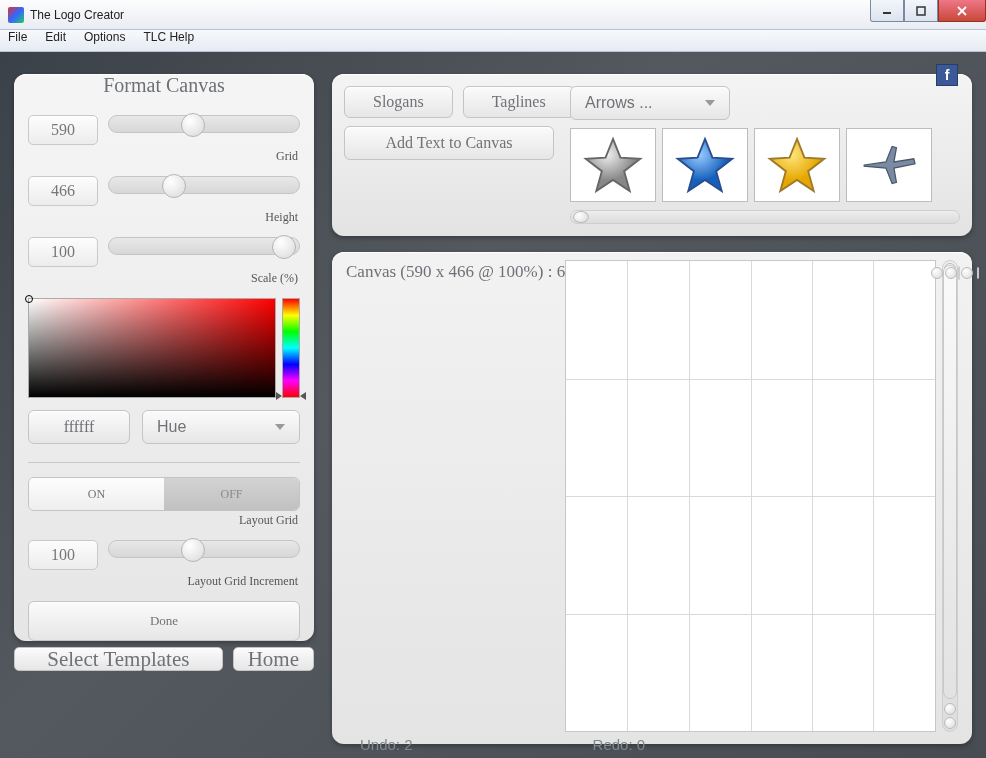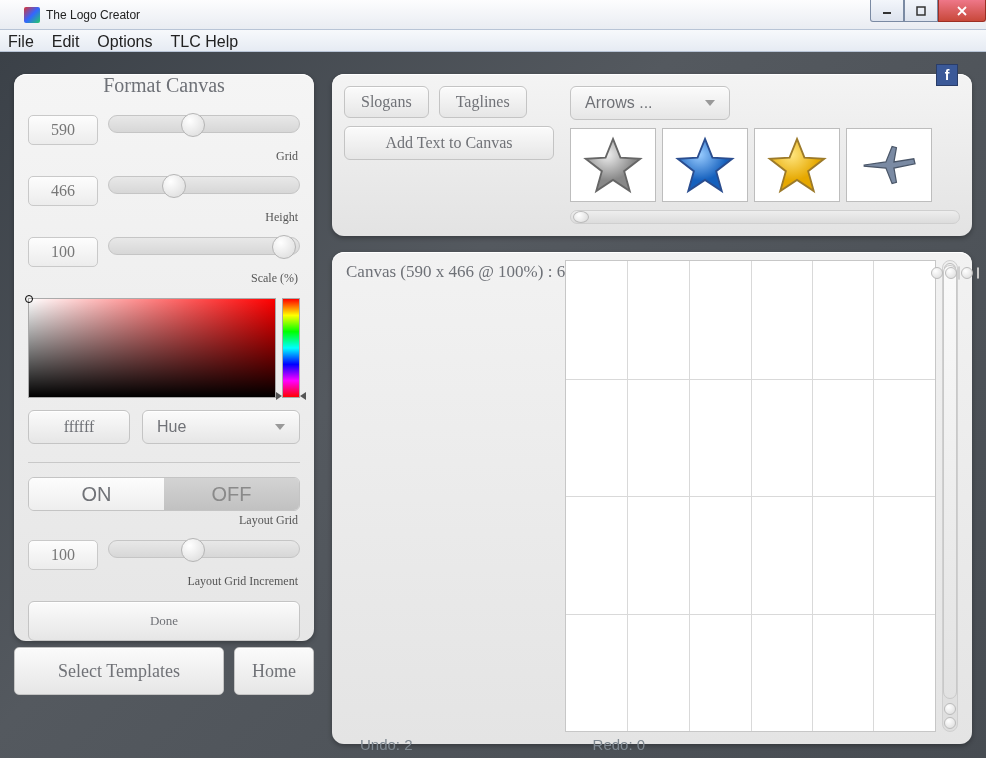--- a/index.html
+++ b/index.html
@@ -1,26 +1,26 @@
 <!DOCTYPE html>
 <html><head>
 <meta charset="utf-8">
 <style>
 * { box-sizing: border-box; margin: 0; padding: 0; font-family: "Segoe UI", Arial, sans-serif; }
 body { background: #fff; width: 986px; height: 758px; overflow: hidden; }
 
 
-.titlebar { height: 30px; background: linear-gradient(#fdfdfe,#e9ecf2); border-bottom: 1px solid #b8c4d6; display: flex; align-items: center; padding-left: 24px; position: relative; }
+.titlebar { height: 30px; background: linear-gradient(#fdfdfe,#e9ecf2); border-bottom: 1px solid #b8c4d6; display: flex; align-items: center; padding-left: 8px; position: relative; }
 .titlebar .title { font-size: 12px; color: #222; margin-left: 6px; }
 .app-icon { width: 16px; height: 16px; background: linear-gradient(135deg,#d33,#36f,#2c6); border-radius: 2px; }
 .win-buttons { position: absolute; right: 0; top: 0; display: flex; }
 .win-btn { width: 34px; height: 22px; border: 1px solid #7a8aa3; border-top: none; display: flex; align-items: center; justify-content: center; font-size: 12px; background: linear-gradient(#f3f6fb,#dde3ee); }
 .win-btn.min { border-radius: 0 0 0 3px; }
 .win-btn.close { width: 48px; background: linear-gradient(#e78,#c8483a); color:#fff; border-radius: 0 0 3px 0; border-color:#9c2f24;}
-.menubar { height: 22px; background: linear-gradient(#f7f9fc,#e6ebf3); border-bottom: 1px solid #b8c4d6; display: flex; align-items: flex-end; font-size: 16px; color: #222; padding-left: 8px; gap: 18px; }
+.menubar { height: 22px; background: linear-gradient(#f7f9fc,#e6ebf3); border-bottom: 1px solid #b8c4d6; display: flex; align-items: flex-start; font-size: 12px; color: #222; padding-left: 8px; gap: 18px; }
 
 
 .app { position: relative; height: 706px; background: linear-gradient(135deg,#3b4148 0%, #54595f 40%, #474c52 100%); padding: 14px; }
 .fb-icon { position: absolute; right: 28px; top: 12px; width: 22px; height: 22px; background:#3b5998; border:1px solid #2a3d68; display:flex; align-items:center; justify-content:center; color:#fff; font-weight:bold; font-size:14px; font-family: Arial; }
 .columns { display:flex; gap:18px; height: 100%; }
 
 
 .left-col { width: 300px; display:flex; flex-direction:column; gap:6px; margin-top: 8px; }
 .panel { background: linear-gradient(#f5f5f5,#e6e6e6); border-radius: 12px; padding: 0 14px; box-shadow: inset 0 1px 0 #fff, 0 2px 5px rgba(0,0,0,.3); position:relative; }
 .panel h2 { font-family: Georgia, serif; font-weight: normal; font-size: 20px; color:#6e7177; text-align:center; margin-bottom: 18px; }
@@ -34,34 +34,34 @@
 .sv-picker .cursor{ position:absolute; left:-4px; top:-4px; width:8px;height:8px; border:1px solid #000; border-radius:50%; background:transparent;}
 .hue-bar { width:18px; height:100px; background: linear-gradient(#f00,#ff0,#0f0,#0ff,#00f,#f0f,#f00); border:1px solid #aaa; position:relative;}
 .hue-bar .tri-l{position:absolute; left:-7px; bottom:-3px; width:0;height:0;border-top:4px solid transparent;border-bottom:4px solid transparent;border-left:6px solid #555;}
 .hue-bar .tri-r{position:absolute; right:-7px; bottom:-3px; width:0;height:0;border-top:4px solid transparent;border-bottom:4px solid transparent;border-right:6px solid #555;}
 .hex-row{display:flex; gap:12px; margin-top:12px;}
 .btn, .dropdown { height:34px; background: linear-gradient(#fbfbfb,#e6e6e6); border:1px solid #c4c4c4; border-radius:6px; display:flex; align-items:center; justify-content:center; font-size:16px; color:#707277; font-family: Georgia, serif; padding: 0 14px; box-shadow: inset 0 1px 0 #fff; }
 .dropdown { justify-content: space-between; }
 .chev { width:0;height:0;border-left:5px solid transparent;border-right:5px solid transparent;border-top:6px solid #999; margin-left:8px;}
 .sep { height:1px; background:#c8c8c8; margin: 18px 0 14px; }
 .toggle { display:flex; border:1px solid #c4c4c4; border-radius:6px; overflow:hidden; height:34px; }
-.toggle > div { flex:1; display:flex; align-items:center; justify-content:center; font-family: Liberation Sans, sans-serif; font-size:20px; }
+.toggle > div { flex:1; display:flex; align-items:center; justify-content:center; font-family: Liberation Serif, serif; font-size:12px; }
 .toggle .on { background: linear-gradient(#fdfdfd,#eee); color:#707277; }
 .toggle .off{ background: linear-gradient(#d3d3d3,#c1c1c1); color:#8a8a8a; }
 .done-btn { width:100%; height:40px; font-size:13px; }
 .bottom-buttons { display:flex; gap:10px; }
-.bottom-buttons .btn { flex:1; height:48px; font-size:18px; border-radius:5px; }
+.bottom-buttons .btn { flex:1; height:24px; font-size:21px; border-radius:5px; }
 .bottom-buttons .btn.home{ flex:0 0 80px; }
 
 
 .right-col { flex:1; display:flex; flex-direction:column; margin-top: 8px; }
 .top-panel { background: linear-gradient(#f4f4f4,#e3e3e3); border-radius:12px; padding:12px; box-shadow: inset 0 1px 0 #fff, 0 2px 5px rgba(0,0,0,.3); display:flex; gap:16px; }
 .text-col { width:210px; display:flex; flex-direction:column; gap:8px; }
 .tab-row { display:flex; gap:10px; }
-.tab-btn { height:32px; padding: 0 16px; font-size:16px; }
+.tab-btn { height:32px; padding: 0 28px; font-size:16px; }
 .text-input { height:54px; background:#fff; border:1px solid #c2c2c2; border-radius:4px; padding:6px 8px; font-family: Impact, "Arial Black", sans-serif; font-size:15px; color:#111; }
 .add-text-btn { height:34px; font-size:16px; }
 .assets-col { flex:1; display:flex; flex-direction:column; gap:8px; }
 .assets-dd { width:160px; }
 .asset-strip { display:flex; gap:6px; overflow:hidden; }
 .asset { width:86px; height:74px; background:#fff; border:1px solid #bdbdbd; display:flex; align-items:center; justify-content:center; flex-shrink:0;}
 .mini-scroll { height:14px; background:linear-gradient(#eee,#dcdcdc); border-radius:7px; position:relative; border:1px solid #cfcfcf;}
 .mini-scroll .thumb{position:absolute; left:2px; top:0; width:16px; height:12px; background:radial-gradient(circle at 35% 30%,#fff,#d9d9d9); border-radius:50%; border:1px solid #bbb;}
 
 .canvas-wrap { flex:1; background: linear-gradient(#f2f2f2,#e4e4e4); border-radius:12px; margin-top:16px; padding: 8px 12px 12px; box-shadow: inset 0 1px 0 #fff, 0 2px 5px rgba(0,0,0,.3); display:flex; position:relative;}

